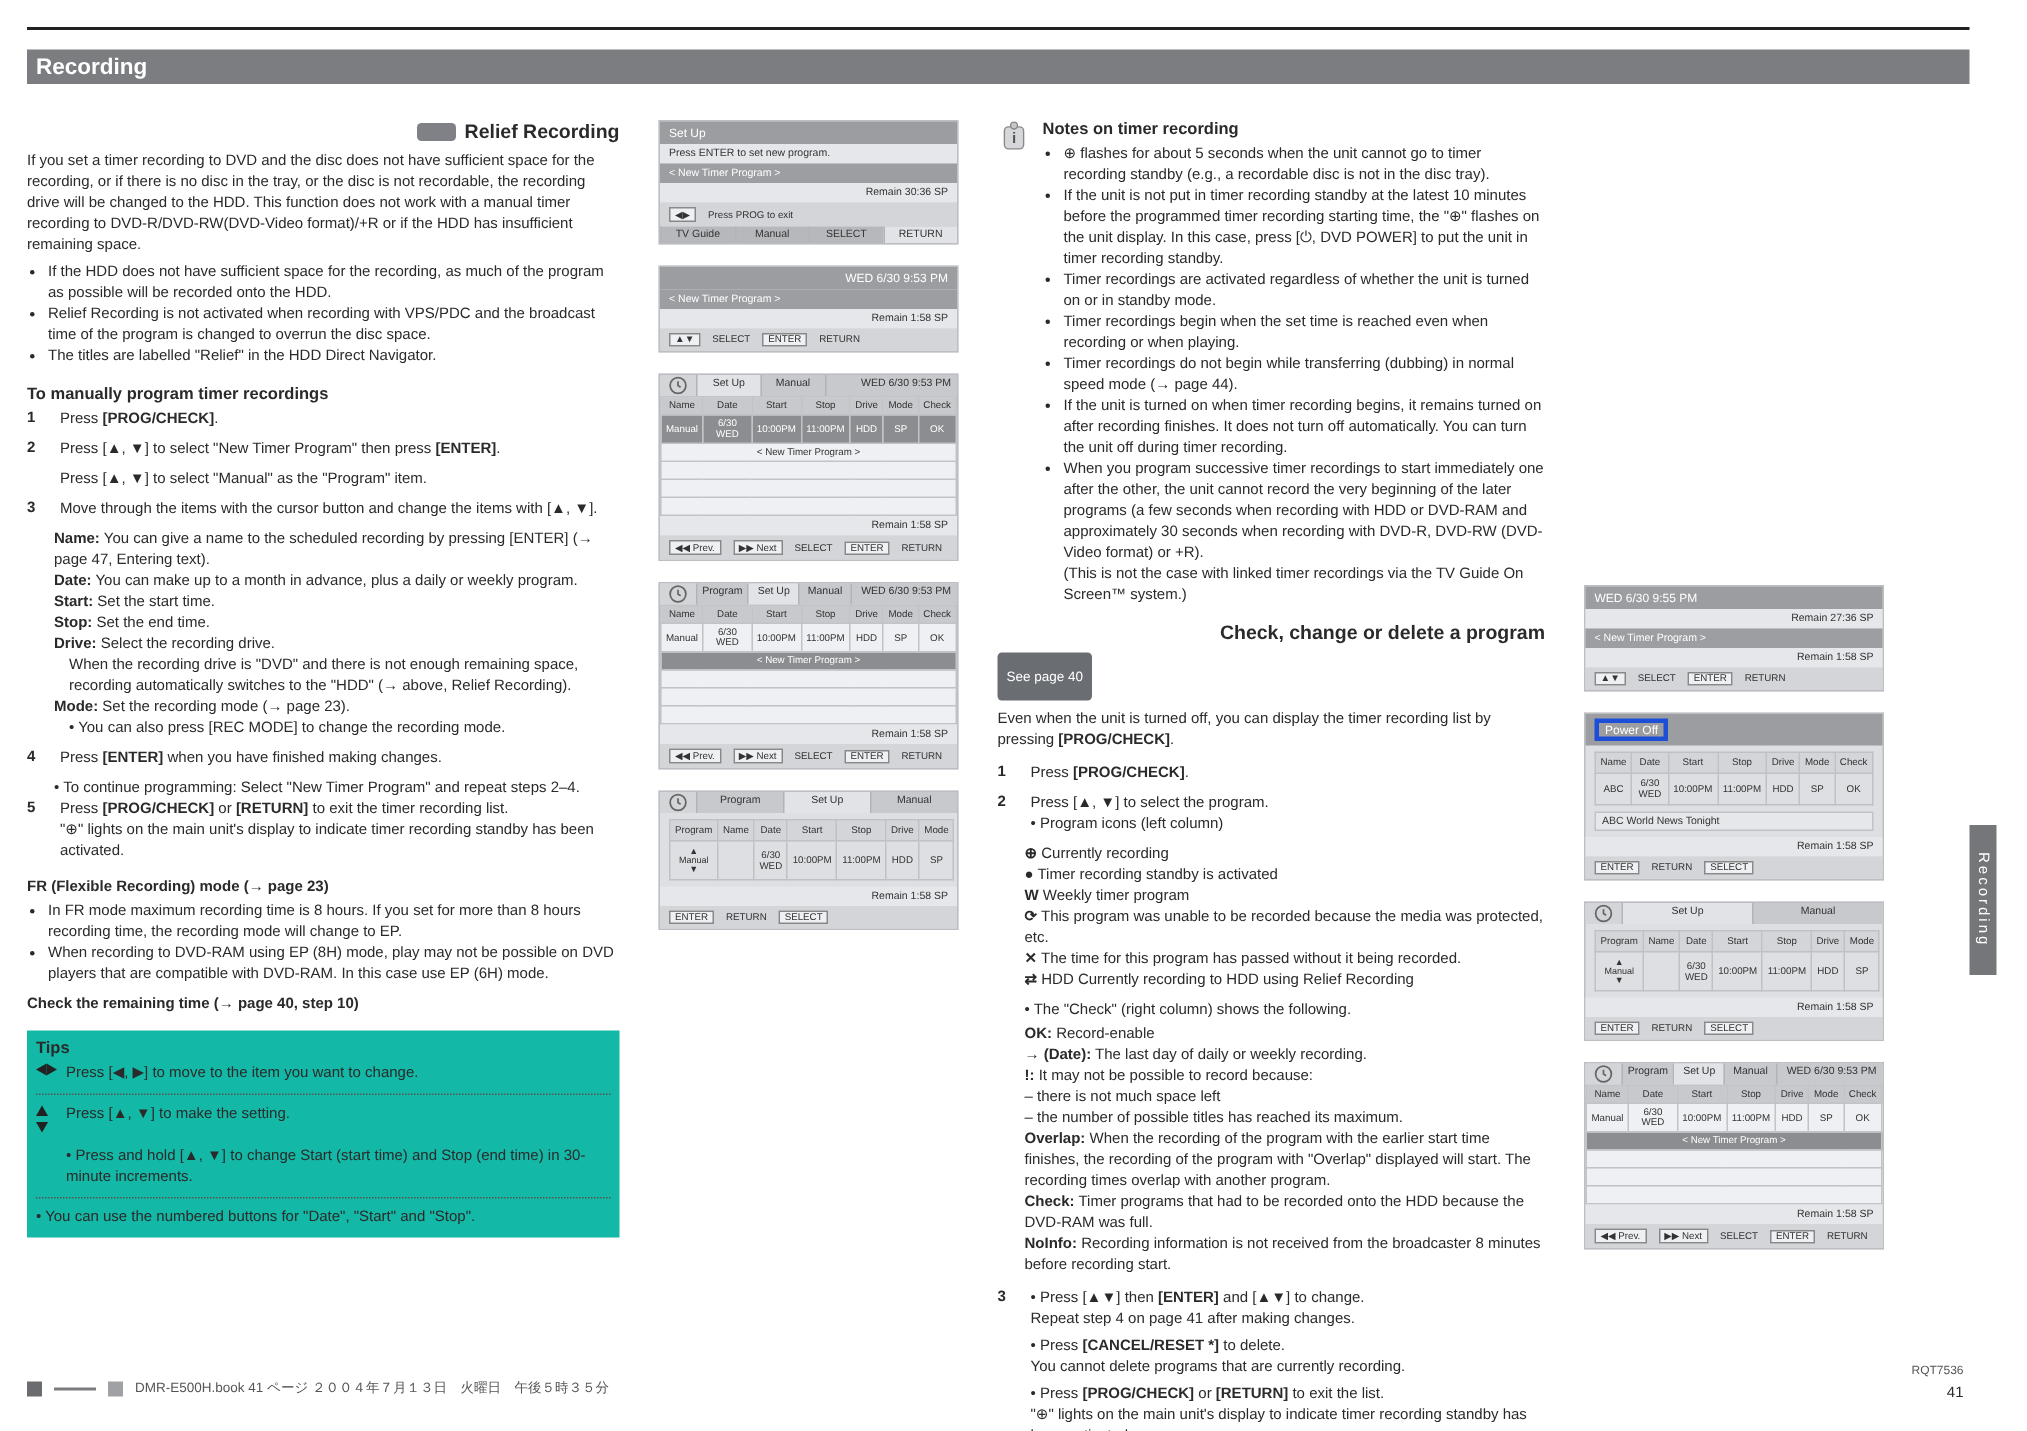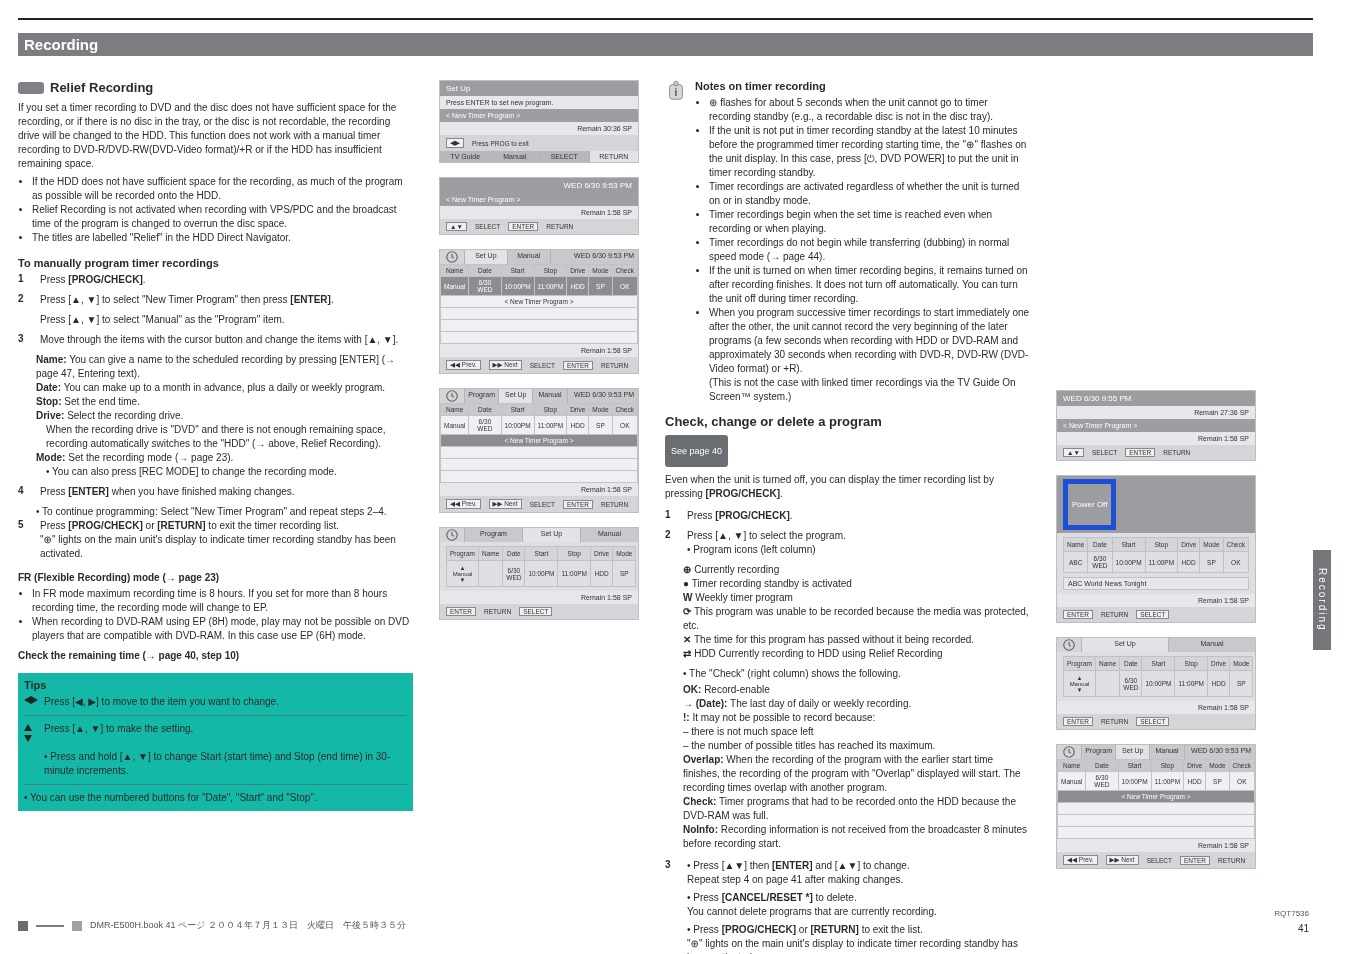--- a/index.html
+++ b/index.html
@@ -40,20 +40,21 @@
   .col3 { width: 365px; }
   .col4 { width: 200px; position: relative; }
 
   .sec-head {
     display: flex;
     align-items: center;
     gap: 6px;
     font-weight: bold;
     font-size: 13px;
     margin-bottom: 6px;
+    justify-content: flex-end;
   }
   .chip { display:inline-block; height:12px; width:26px; border-radius:3px; background:#808186; }
   .subtitle { font-size: 11px; font-weight: bold; margin: 12px 0 4px; }
   .body { font-size: 10px; line-height: 14px; }
   .body b { font-weight: bold; }
   .num-list { list-style: none; padding: 0; margin: 0; }
   .num-list li { display:flex; gap:6px; margin-bottom:6px; }
   .num-list .n { font-weight:bold; width:16px; flex:none; }
   .arrows { font-family: inherit; }
   .hr-dots { border: none; border-top: 1.5px dotted #555; margin: 6px 0; }
@@ -171,20 +172,21 @@
           </li>
         <li>
             <span class="n">3</span>
             <span class="body">Move through the items with the cursor button and change the items with <span class="arrows">[▲, ▼]</span>.</span>
           </li>
       </ol>
 
       <div class="body" style="margin-left:18px;">
         <div><b>Name:</b> <span>You can give a name to the scheduled recording by pressing [ENTER] (→ page 47, Entering text).</span></div>
         <div><b>Date:</b> <span>You can make up to a month in advance, plus a daily or weekly program.</span></div>
+        <div><b>Start:</b> <span>Set the start time.</span></div>
         <div><b>Stop:</b> <span>Set the end time.</span></div>
         <div><b>Drive:</b> <span>Select the recording drive.</span></div>
         <div style="margin-left:10px">When the recording drive is "DVD" and there is not enough remaining space, recording automatically switches to the "HDD" (→ above, Relief Recording).</div>
         <div><b>Mode:</b> <span>Set the recording mode (→ page 23).</span></div>
         <div style="margin-left:10px">• You can also press [REC MODE] to change the recording mode.</div>
       </div>
 
       <ol class="num-list" style="margin-top:6px">
         <li>
             <span class="n">4</span>
@@ -511,21 +513,21 @@
         <div class="foot">
           <span class="fbtn">▲▼</span>
           <span>SELECT</span>
           <span class="fbtn">ENTER</span>
           <span>RETURN</span>
         </div>
       </div>
 
       <div class="osd">
         <div class="bar">
-            <span style="border:5px solid #1d4ed8; padding:16px 4px">Power Off</span>
+            <span style="border:3px solid #1d4ed8; padding:0 4px">Power Off</span>
           </div>
         <div class="big-table">
           <table>
             <tbody>
                 <tr>
               <th>Name</th>
                   <th>Date</th>
                   <th>Start</th>
                   <th>Stop</th>
                   <th>Drive</th>

